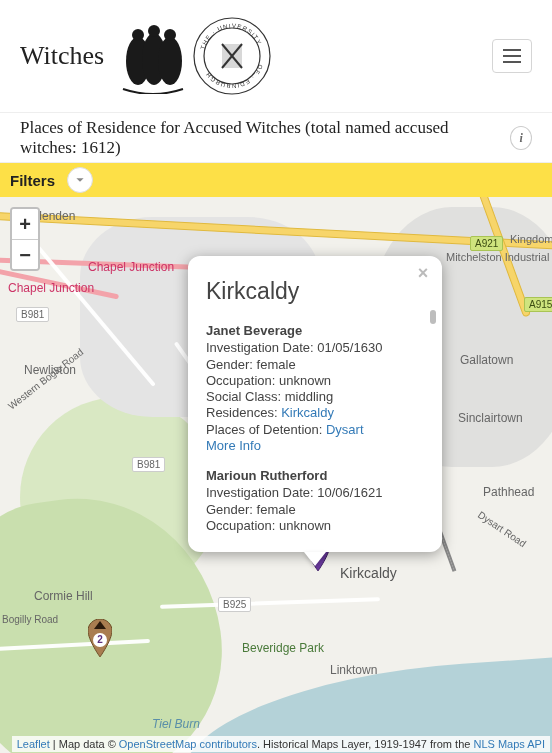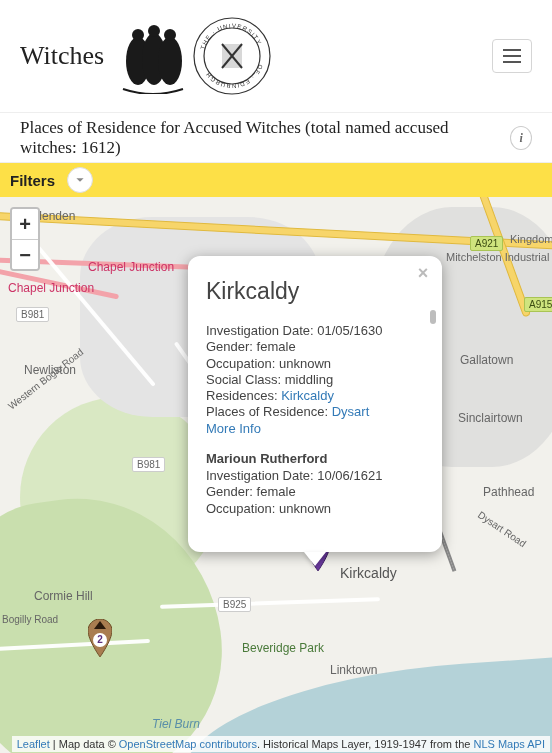--- a/index.html
+++ b/index.html
@@ -364,26 +364,27 @@
     <span class="badge">2</span>
   </div>
 
   <div class="popup">
     <div class="popup-close">×</div>
     <div class="popup-scroll-thumb"></div>
     <div class="popup-title">Kirkcaldy</div>
     <div class="popup-body">
 
       <div class="entry">
+        <div class="person-name">Janet Beverage</div>
         <div class="row"><span>Investigation Date: </span><span>01/05/1630</span></div>
         <div class="row"><span>Gender: </span><span>female</span></div>
         <div class="row"><span>Occupation: </span><span>unknown</span></div>
         <div class="row"><span>Social Class: </span><span>middling</span></div>
         <div class="row"><span>Residences: </span><a href="#">Kirkcaldy</a></div>
-        <div class="row"><span>Places of Residence: </span><a href="#">Dysart</a></div>
+        <div class="row"><span>Places of Detention: </span><a href="#">Dysart</a></div>
         <div class="row"><a href="#">More Info</a></div>
       </div>
 
       <div class="entry">
         <div class="person-name">Marioun Rutherford</div>
         <div class="row"><span>Investigation Date: </span><span>10/06/1621</span></div>
         <div class="row"><span>Gender: </span><span>female</span></div>
         <div class="row"><span>Occupation: </span><span>unknown</span></div>
       </div>
 

